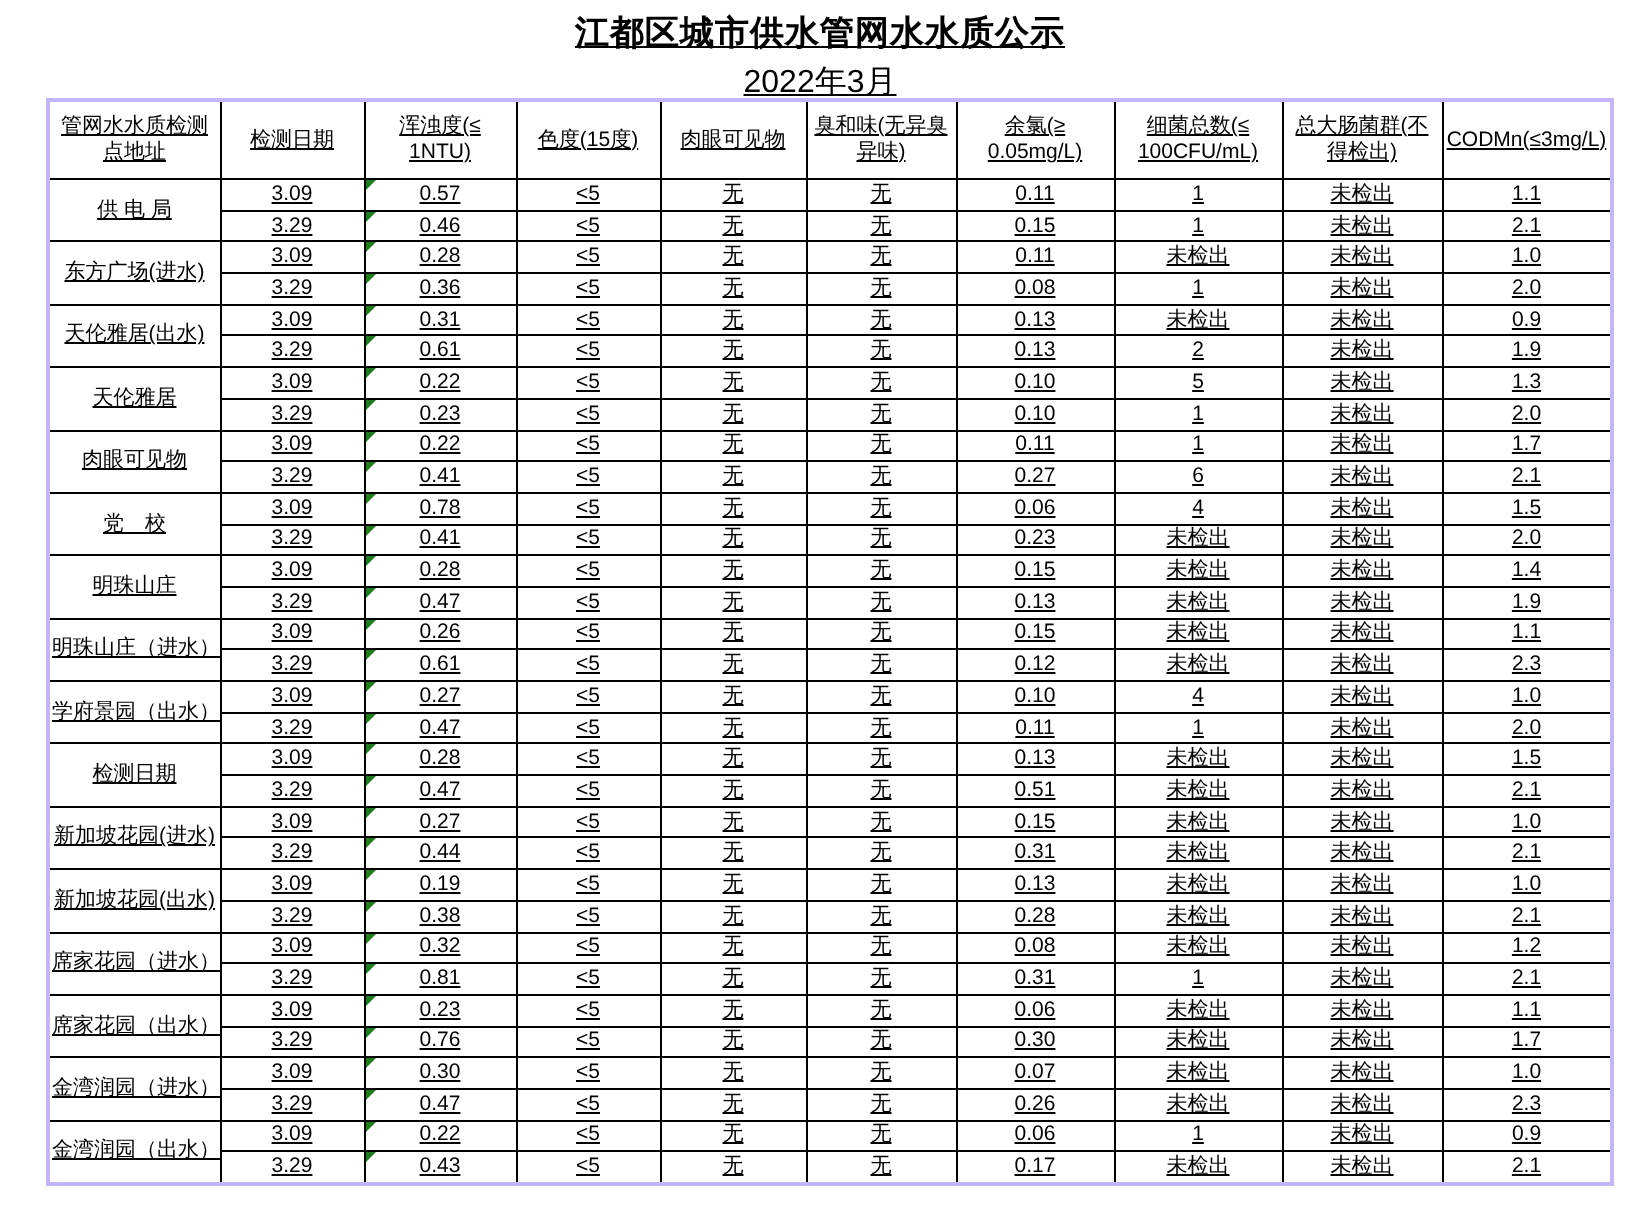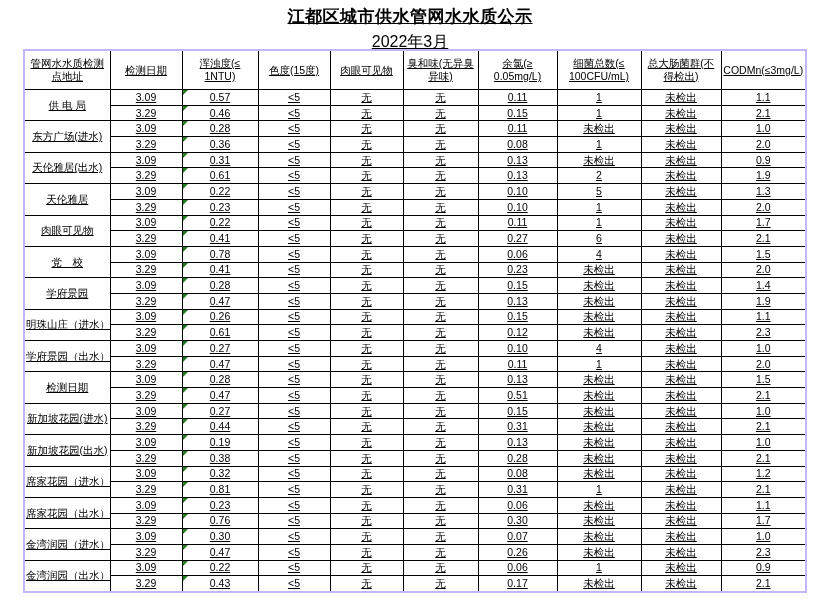--- a/index.html
+++ b/index.html
@@ -214,21 +214,21 @@
           <td class="turb">0.41</td>
           <td>&lt;5</td>
           <td>无</td>
           <td>无</td>
           <td>0.23</td>
           <td>未检出</td>
           <td>未检出</td>
           <td>2.0</td>
         </tr>
         <tr>
-          <td rowspan="2" class="loc">学府景园</td>
+          <td rowspan="2" class="loc">明珠山庄</td>
           <td>3.09</td>
           <td class="turb">0.28</td>
           <td>&lt;5</td>
           <td>无</td>
           <td>无</td>
           <td>0.15</td>
           <td>未检出</td>
           <td>未检出</td>
           <td>1.4</td>
         </tr>

